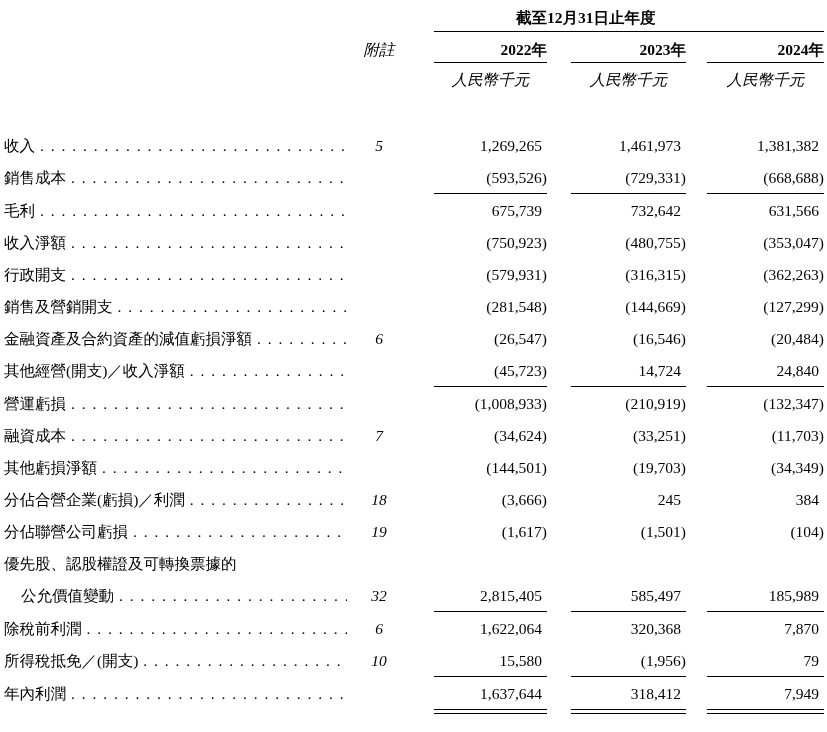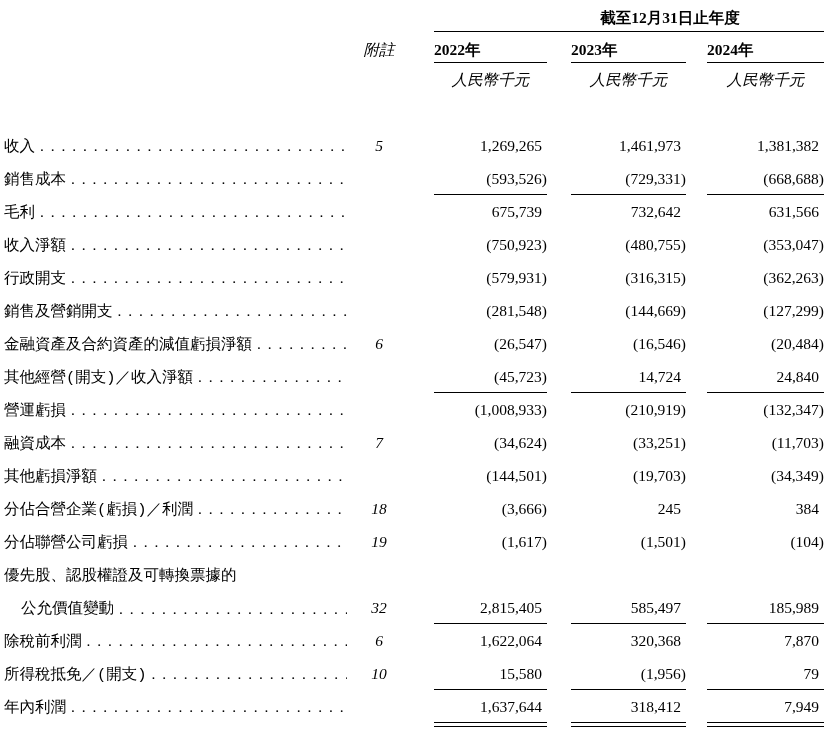--- a/index.html
+++ b/index.html
@@ -11,41 +11,40 @@
   }
   .page{padding:8px 3px 0 4px;box-sizing:border-box;}
   .grid{
     display:grid;
     grid-template-columns:352px 46px 32px 113px 24px 115px 21px 117px;
     align-items:baseline;
   }
   
   .period{
     grid-column:4/9;
-    text-align:center;
     font-weight:bold;
     padding-left:82px;
     padding-bottom:3px;
     border-bottom:1px solid #000;
     line-height:20px;
   }
   .header-b{margin-top:8px;}
   .hnote{font-style:italic;line-height:20px;}
   .ycell{
-    text-align:left;font-weight:bold;line-height:20px;
+    text-align:right;font-weight:bold;line-height:20px;
     padding-bottom:2px;border-bottom:1px solid #000;
   }
   .header-c{margin-top:7px;margin-bottom:46px;}
   .ucell{text-align:center;font-style:italic;line-height:20px;}
   
   .row{margin-bottom:12px;}
   .row:last-child{margin-bottom:0;}
   .c-label{display:flex;align-items:baseline;overflow:hidden;line-height:20px;}
   .c-label.indent{padding-left:17px;align-items:center;}
-  .lbl-text{white-space:nowrap;font-family:Liberation Mono, monospace;}
+  .lbl-text{white-space:nowrap;}
   .leader{
     flex:1;overflow:hidden;white-space:nowrap;
     margin-left:5px;margin-right:9px;
   }
   .leader::after{
     content:". . . . . . . . . . . . . . . . . . . . . . . . . . . . . . . . . . . . . . . . . . . . . . . . . . . .";
     letter-spacing:1.5px;
   }
   .c-note{text-align:center;font-style:italic;line-height:20px;}
   .c-val{text-align:right;line-height:20px;}

